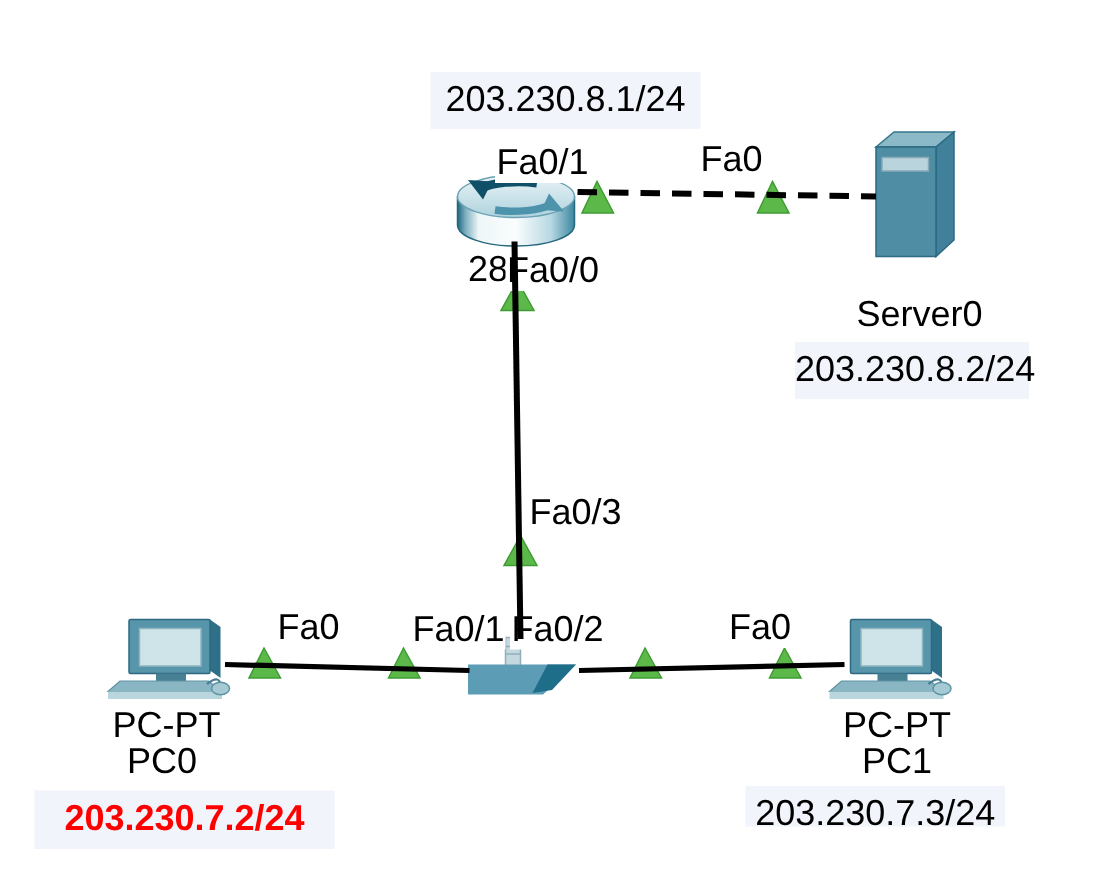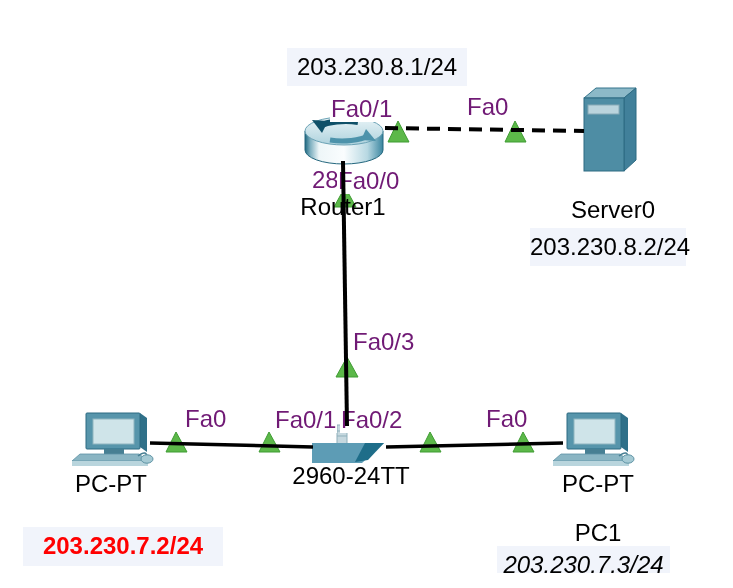--- a/index.html
+++ b/index.html
@@ -9,21 +9,21 @@
   }
   svg.layer{position:absolute;left:0;top:0;z-index:1;}
   svg.layer-top{position:absolute;left:0;top:0;z-index:3;pointer-events:none;}
   .note{
     position:absolute;z-index:2;background:var(--note-bg,#f1f4fb);
     color:var(--note-text,#000);font-size:24px;line-height:38px;
     text-align:center;white-space:nowrap;
   }
   .note.alert{color:var(--alert-text,#ff0000);}
   .plabel{
-    position:absolute;z-index:2;background:#ffffff;color:#701a75;
+    position:absolute;z-index:2;background:#ffffff;color:#000000;
     font-size:24px;line-height:26px;white-space:nowrap;padding:0 1px;
   }
   .plabel.nobg{background:transparent;}
   .nlabel{
     position:absolute;z-index:2;color:#000;font-size:24px;line-height:26px;
     width:130px;text-align:center;white-space:nowrap;
   }
   .tri{fill:var(--triangle-green,#5cb849);stroke:#3f9c33;stroke-width:1;}
   .lnk{stroke:var(--link,#000);fill:none;}
 </style>
@@ -95,40 +95,39 @@
     <polygon class="tri" points="513,452 534,452 523,432"></polygon>
 
     <line class="lnk" x1="385" y1="128" x2="584" y2="131" stroke-width="4" stroke-dasharray="13 8"></line>
     <line class="lnk" x1="150" y1="443" x2="313" y2="447" stroke-width="3.5"></line>
     <line class="lnk" x1="386" y1="447" x2="563" y2="443" stroke-width="3.5"></line>
   </svg>
 
   <div class="note" style="left:287px;top:48px;width:180px;height:38px;">203.230.8.1/24</div>
   <div class="note" style="left:530px;top:228px;width:156px;height:38px;">203.230.8.2/24</div>
   <div class="note alert" style="left:23px;top:527px;width:200px;height:39px;font-weight:bold;">203.230.7.2/24</div>
-  <div class="note" style="left:497px;top:546px;width:173px;height:27px;font-style:italic;">203.230.7.3/24</div>
+  <div class="note" style="left:497px;top:524px;width:173px;height:27px;">203.230.7.3/24</div>
 
   <div class="plabel" style="left:330px;top:96px;">Fa0/1</div>
   <div class="plabel" style="left:466px;top:94px;">Fa0</div>
   <div class="plabel nobg" style="left:311px;top:167px;">28</div>
   <div class="plabel" style="left:337px;top:168px;text-align:center;">Fa0/0</div>
-  <div class="nlabel" style="left:278px;top:194px;">Router1</div>
   <div class="plabel" style="left:352px;top:329px;">Fa0/3</div>
 
   <div class="plabel" style="left:184px;top:406px;">Fa0</div>
   <div class="plabel" style="left:274px;top:407px;">Fa0/1</div>
   <div class="plabel" style="left:340px;top:407px;">Fa0/2</div>
   <div class="plabel" style="left:485px;top:406px;">Fa0</div>
 
   <div class="nlabel" style="left:548px;top:197px;">Server0</div>
 
-  <div class="nlabel" style="left:286px;top:463px;">2960-24TT</div>
 
   <div class="nlabel" style="left:46px;top:471px;">PC-PT</div>
+  <div class="nlabel" style="left:43px;top:495px;">PC0</div>
 
   <div class="nlabel" style="left:533px;top:471px;">PC-PT</div>
-  <div class="nlabel" style="left:533px;top:520px;">PC1</div>
+  <div class="nlabel" style="left:533px;top:495px;">PC1</div>
 
   <svg class="layer-top" width="733" height="588" viewBox="0 0 733 588">
     <line class="lnk" x1="343" y1="161" x2="347" y2="426" stroke-width="4"></line>
   </svg>
 
 </div>
 
 </body></html>

